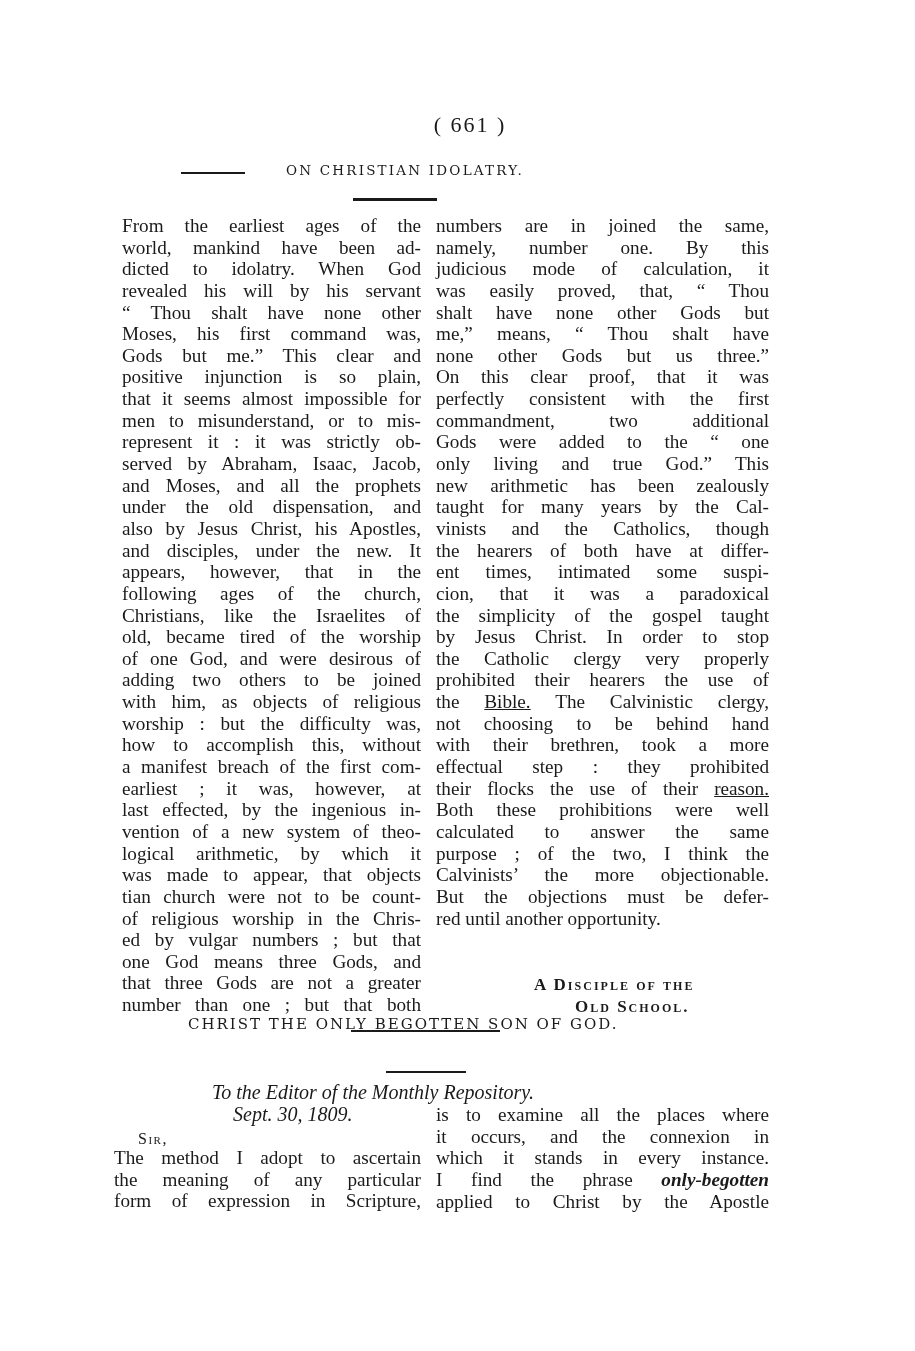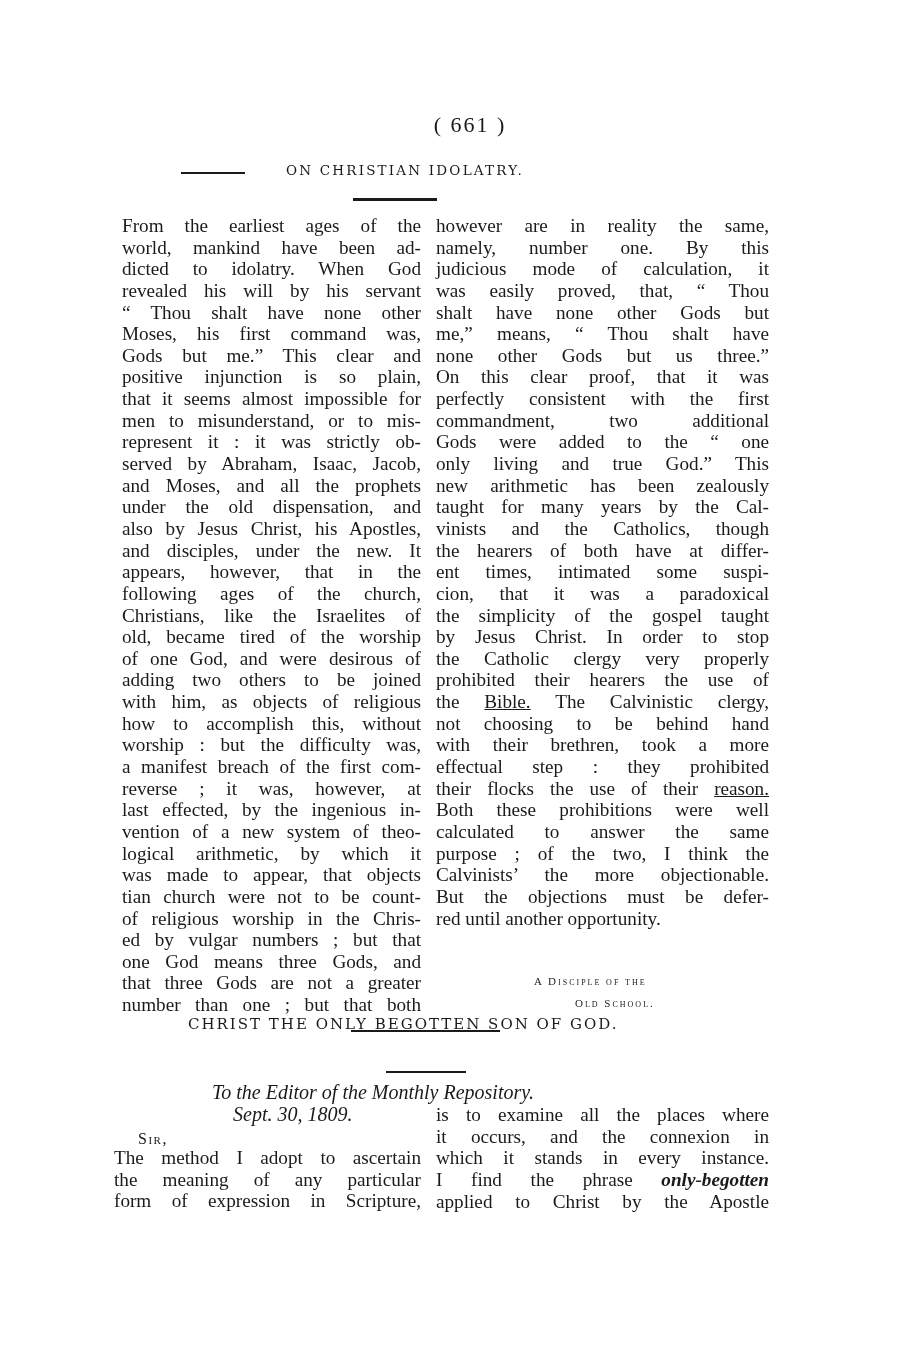--- a/index.html
+++ b/index.html
@@ -7,21 +7,21 @@
     width: 915px; height: 1351px; background: #ffffff; position: relative; overflow: hidden;
     font-family: "DejaVu Serif", "Liberation Serif", serif; color: #1a1a1a;
   }
   .abs { position: absolute; white-space: nowrap; }
   .page-num { left: 0; width: 940px; text-align: center; top: 112px; font-size: 22px; font-family: "Liberation Serif", serif; letter-spacing: 2px; }
   .title { left: 286px; top: 162px; font-size: 13.5px; font-weight: normal; letter-spacing: 2.2px; font-family: "DejaVu Serif", serif; }
   .dash { position: absolute; height: 2px; background: #1a1a1a; }
   .col { position: absolute; font-family: Liberation Serif, serif; font-size: 19.2px; line-height: 21.65px; }
   .col .ln { display: block; text-align: justify; text-align-last: justify; height: 21.65px; white-space: nowrap; overflow: visible; }
   .col .ln.last { text-align-last: left; }
-  .sig { font-family: "Liberation Serif", serif; font-size: 11px; font-weight: normal; letter-spacing: 2px; font-variant: small-caps; }
+  .sig { font-family: "Liberation Serif", serif; font-size: 17px; font-weight: bold; letter-spacing: 2px; font-variant: small-caps; }
   .h2 { left: 188px; top: 1015px; font-size: 15px; font-weight: normal; letter-spacing: 2px; font-family: "DejaVu Serif", serif; }
   .italic-line { font-family: "Liberation Serif", serif; font-style: italic; font-size: 20px; }
   .sir { font-family: "Liberation Serif", serif; font-size: 16px; letter-spacing: 1.5px; font-variant: small-caps; text-align: right; }
   .under { text-decoration: underline; }
   .it { font-style: italic; font-weight: bold; }
 </style>
 </head>
 <body>
 
 <div class="abs page-num">( 661 )</div>
@@ -47,37 +47,37 @@
     <span class="ln">under the old dispensation, and</span>
     <span class="ln">also by Jesus Christ, his Apostles,</span>
     <span class="ln">and disciples, under the new.  It</span>
     <span class="ln">appears, however, that in the</span>
     <span class="ln">following ages of the church,</span>
     <span class="ln">Christians, like the Israelites of</span>
     <span class="ln">old, became tired of the worship</span>
     <span class="ln">of one God, and were desirous of</span>
     <span class="ln">adding two others to be joined</span>
     <span class="ln">with him, as objects of religious</span>
+    <span class="ln">worship :  but the difficulty was,</span>
     <span class="ln">how to accomplish this, without</span>
-    <span class="ln">worship :  but the difficulty was,</span>
     <span class="ln">a manifest breach of the first com-</span>
-    <span class="ln">reverse ;  it was, however, at</span>
+    <span class="ln">earliest ;  it was, however, at</span>
     <span class="ln">last effected, by the ingenious in-</span>
     <span class="ln">vention of a new system of theo-</span>
     <span class="ln">logical arithmetic, by which it</span>
     <span class="ln">was made to appear, that objects</span>
     <span class="ln">tian church were not to be count-</span>
     <span class="ln">of religious worship in the Chris-</span>
     <span class="ln">ed by vulgar numbers ;  but that</span>
     <span class="ln">one God means three Gods, and</span>
     <span class="ln">that three Gods are not a greater</span>
     <span class="ln">number than one ;  but that both</span>
   </div>
 <div class="col" id="a1-right" style="left:436px; top:215px; width:333px;">
-    <span class="ln">however are in reality the same,</span>
+    <span class="ln">numbers are in joined the same,</span>
     <span class="ln">namely, number one.   By this</span>
     <span class="ln">judicious mode of calculation, it</span>
     <span class="ln">was easily proved, that, “ Thou</span>
     <span class="ln">shalt have none other Gods but</span>
     <span class="ln">me,” means, “ Thou shalt have</span>
     <span class="ln">none other Gods but us three.”</span>
     <span class="ln">On this clear proof, that it was</span>
     <span class="ln">perfectly consistent with the first</span>
     <span class="ln">commandment, two additional</span>
     <span class="ln">Gods were added to the “ one</span>

